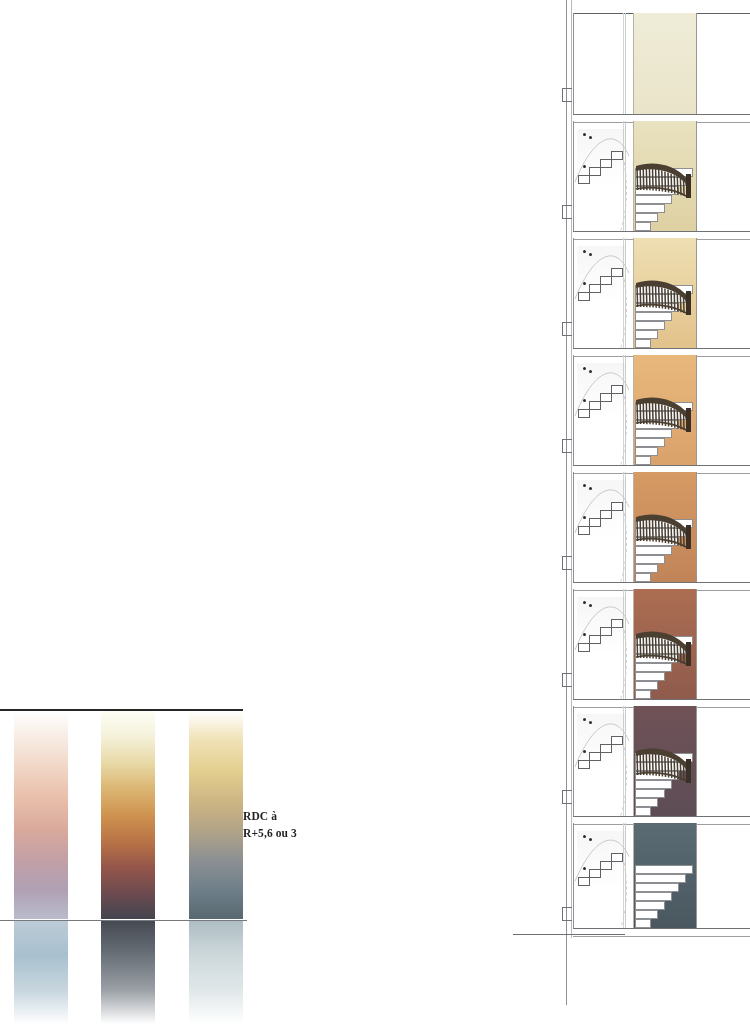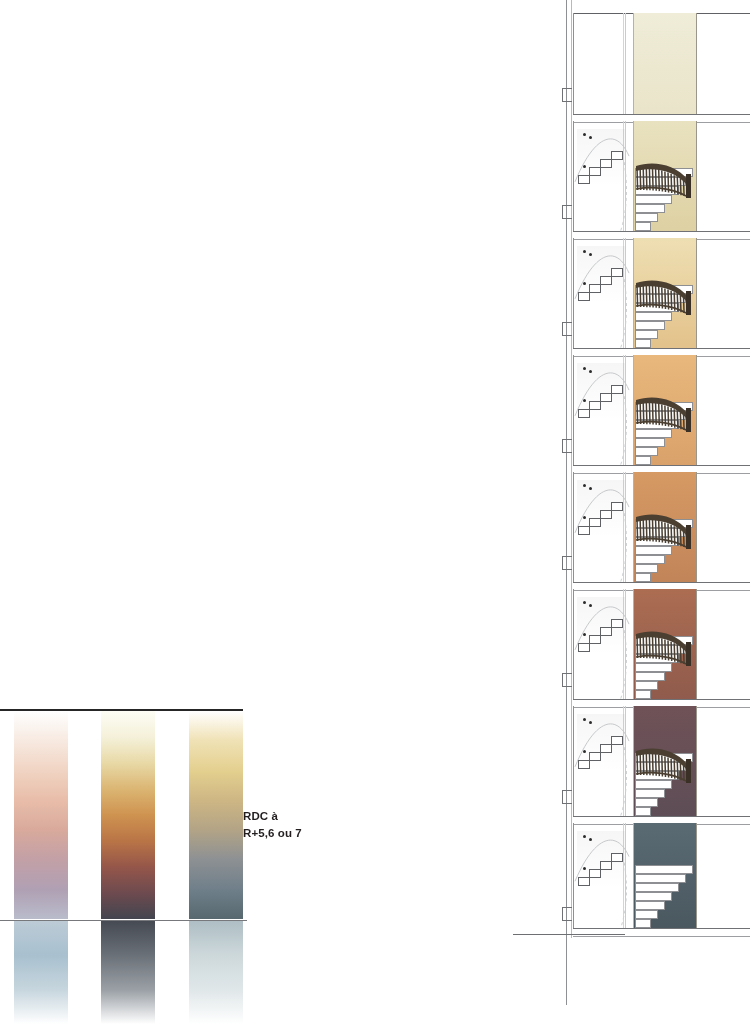--- a/index.html
+++ b/index.html
@@ -2,21 +2,21 @@
 <html><head>
 <meta charset="utf-8">
 <title>Coupe Escalier - Nuancier</title>
 <style>
   html,body{margin:0;padding:0;background:#ffffff;}
   body{
     width:750px;height:1024px;position:relative;overflow:hidden;
     font-family:"Liberation Sans","DejaVu Sans",sans-serif;
     -webkit-font-smoothing:antialiased;
   }
-  .sheet{position:absolute;left:0;top:0;width:750px;height:1024px;background:#fff;}
+  .sheet{position:absolute;left:0;top:0;width:750px;height:1024px;background:#fff;font-family:Liberation Serif, serif;}
 
   
   #swatch-legend{position:absolute;left:0;top:690px;width:330px;height:334px;}
   .swatch-rule-top{
     position:absolute;left:0;top:19px;width:243px;height:0;
     border-top:2.2px solid #262626;
   }
   .swatch-rule-mid{
     position:absolute;left:0;top:230px;width:247px;height:0;
     border-top:1.1px solid #76787c;
@@ -136,21 +136,21 @@
     </div>
 
     <div class="swatch" id="swatch-3">
       <div class="upper" style="background: linear-gradient(rgb(255, 255, 255) 0%, rgb(240, 226, 182) 14%, rgb(227, 207, 142) 29%, rgb(206, 182, 132) 43%, rgb(179, 164, 134) 57%, rgb(142, 145, 147) 71%, rgb(111, 127, 138) 86%, rgb(88, 104, 111) 100%);"></div>
       <div class="lower" style="background: linear-gradient(rgb(174, 190, 196) 0%, rgb(205, 216, 219) 33%, rgb(224, 231, 233) 67%, rgb(255, 255, 255) 100%);"></div>
     </div>
   </div>
 
   <div id="legend-caption">
     <span>RDC à</span>
-    <span>R+5,6 ou 7</span>
+    <span>R+5,6 ou 3</span>
   </div>
 
   <div id="building-section">
 
     <div class="grid-line" id="grid-axis-outer"></div>
     <div class="grid-line" id="grid-axis-inner"></div>
 
     <div id="level-ticks">
         <div class="level-tick" style="top: 88px;"></div>
         <div class="level-tick" style="top: 205px;"></div>

